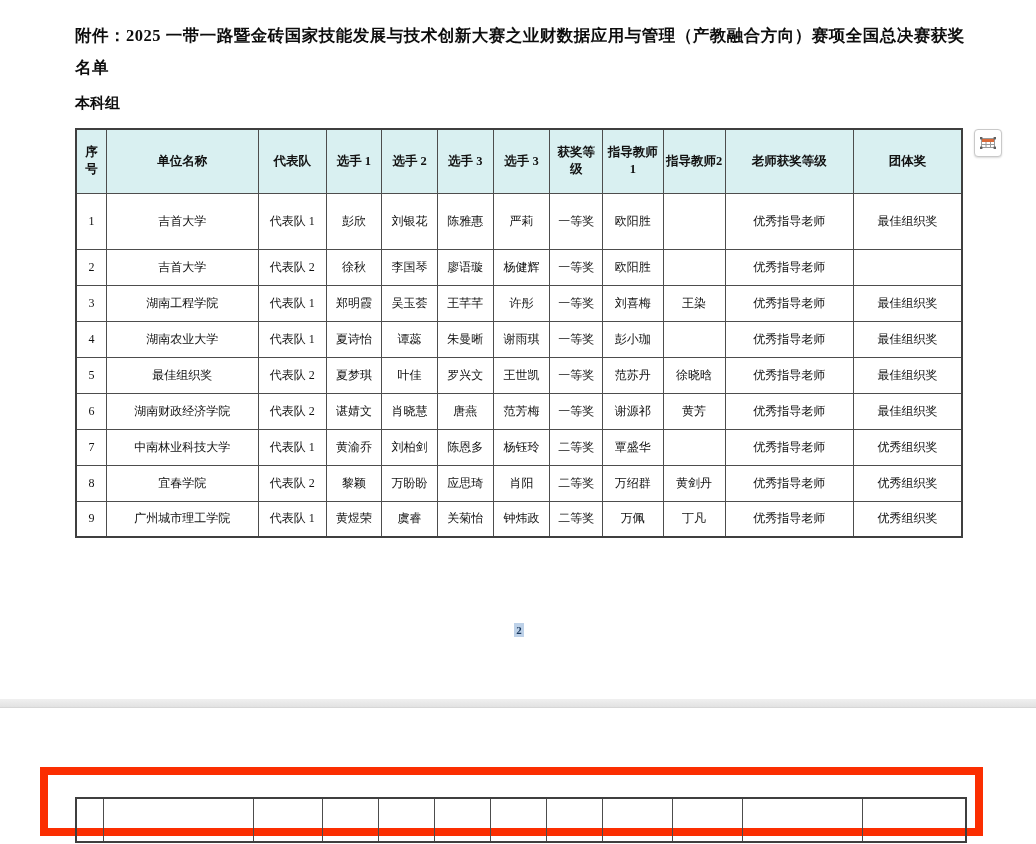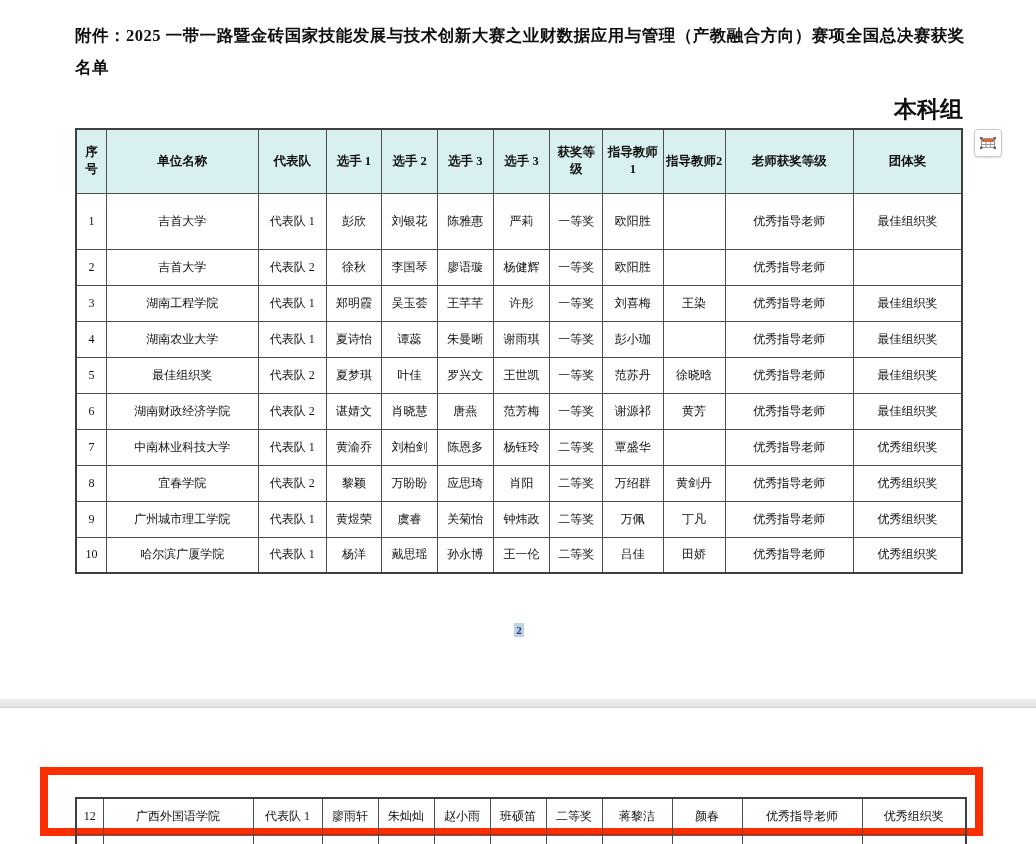--- a/index.html
+++ b/index.html
@@ -11,21 +11,21 @@
     font-family: "Liberation Serif", "DejaVu Serif", serif;
     color: #111;
   }
   .doc-title {
     position: absolute; left: 75px; top: 20px; width: 892px;
     font-weight: bold; font-size: 16.5px; line-height: 32px;
     letter-spacing: 0.5px; color: #0d0d0d;
   }
   .group-title {
     position: absolute; left: 75px; top: 94px; width: 888px;
-    text-align: right; font-weight: bold; font-size: 23px; color: #0d0d0d;
+    text-align: left; font-weight: bold; font-size: 15px; color: #0d0d0d;
   }
   table { border-collapse: collapse; table-layout: fixed; }
   .main-table {
     position: absolute; left: 75px; top: 128px; width: 888px;
     border: 2px solid #3f3f3f;
   }
   .main-table th, .main-table td,
   .p3-table th, .p3-table td {
     border: 1px solid #4d4d4d;
     text-align: center; vertical-align: middle;
@@ -243,34 +243,20 @@
         <td>黄煜荣</td>
         <td>虞睿</td>
         <td>关菊怡</td>
         <td>钟炜政</td>
         <td>二等奖</td>
         <td>万佩</td>
         <td>丁凡</td>
         <td>优秀指导老师</td>
         <td>优秀组织奖</td>
       </tr>
-      <tr>
-        <td>10</td>
-        <td>哈尔滨广厦学院</td>
-        <td>代表队 1</td>
-        <td>杨洋</td>
-        <td>戴思瑶</td>
-        <td>孙永博</td>
-        <td>王一伦</td>
-        <td>二等奖</td>
-        <td>吕佳</td>
-        <td>田娇</td>
-        <td>优秀指导老师</td>
-        <td>优秀组织奖</td>
-      </tr>
     </tbody>
 </table>
 
 <div class="page-num-wrap">
   <span class="page-num">2</span>
 </div>
 
 <div class="page-sep"></div>
 
 <div class="red-box"></div>
@@ -285,34 +271,20 @@
       <col style="width:56px">
       <col style="width:56px">
     <col style="width:56px">
       <col style="width:70px">
       <col style="width:70px">
     <col style="width:120px">
       <col style="width:104px">
   </colgroup>
   <tbody id="page3-rows">
       <tr>
-        <td>12</td>
-        <td>广西外国语学院</td>
-        <td>代表队 1</td>
-        <td>廖雨轩</td>
-        <td>朱灿灿</td>
-        <td>赵小雨</td>
-        <td>班硕笛</td>
-        <td>二等奖</td>
-        <td>蒋黎洁</td>
-        <td>颜春</td>
-        <td>优秀指导老师</td>
-        <td>优秀组织奖</td>
-      </tr>
-      <tr>
         <td></td>
         <td></td>
         <td></td>
         <td></td>
         <td></td>
         <td></td>
         <td></td>
         <td></td>
         <td></td>
         <td></td>

